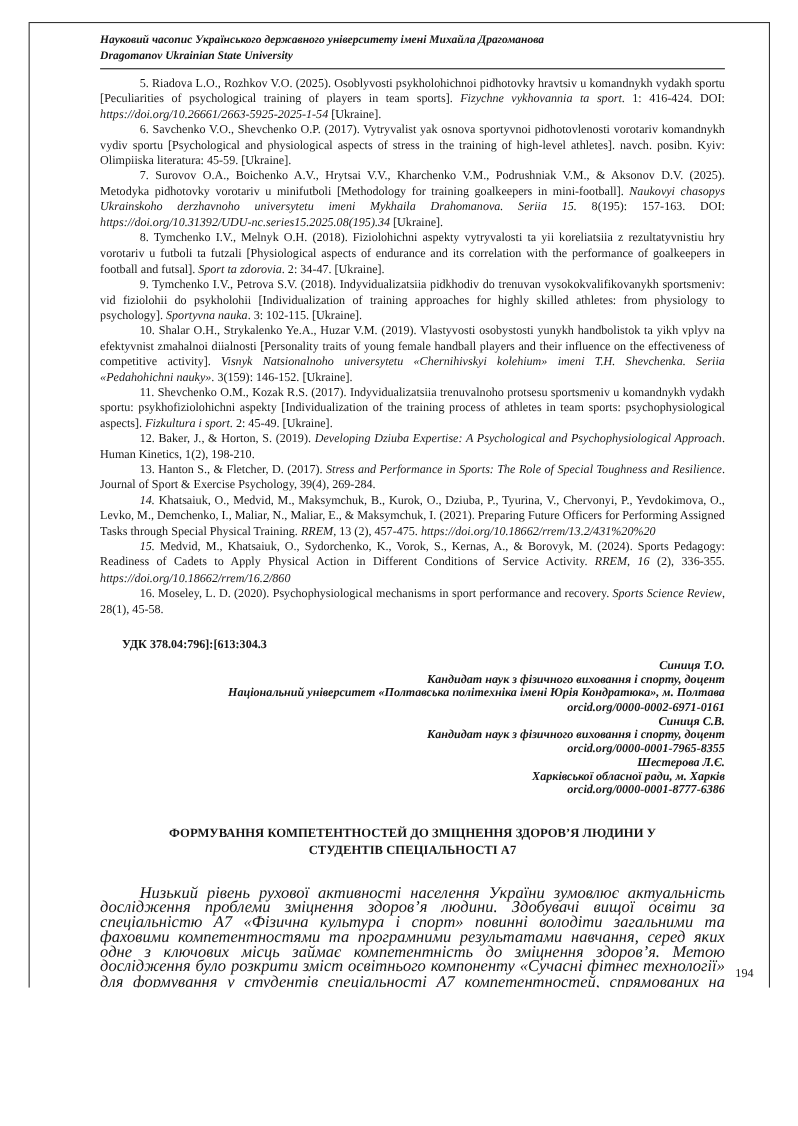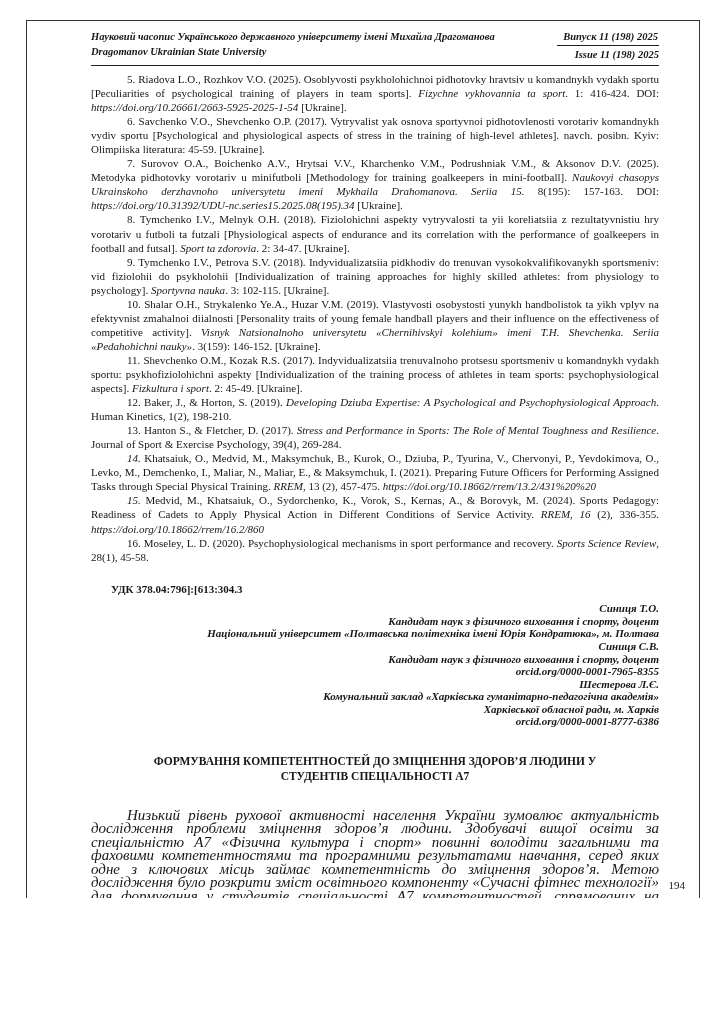--- a/index.html
+++ b/index.html
@@ -105,54 +105,50 @@
 <body>
 
 <div class="page">
   <div class="frame">
 
     <div class="hdr">
       <div class="hdr-left">
         <div>Науковий часопис Українського державного університету імені Михайла Драгоманова</div>
         <div>Dragomanov Ukrainian State University</div>
       </div>
-      <div class="hdr-right">
-        <span class="issue-uk">Випуск 11 (198) 2025</span>
-        <span class="issue-en">Issue 11 (198) 2025</span>
-      </div>
     </div>
 
     <div class="refs">
         <p class="ref"><span>5. Riadova L.O., Rozhkov V.O. (2025). Osoblyvosti psykholohichnoi pidhotovky hravtsiv u komandnykh vydakh sportu [Peculiarities of psychological training of players in team sports]. </span><span class="it">Fizychne vykhovannia ta sport</span><span>. 1: 416-424. DOI: </span><span class="it">https://doi.org/10.26661/2663-5925-2025-1-54</span><span> [Ukraine].</span></p>
         <p class="ref"><span>6. Savchenko V.O., Shevchenko O.P. (2017). Vytryvalist yak osnova sportyvnoi pidhotovlenosti vorotariv komandnykh vydiv sportu [Psychological and physiological aspects of stress in the training of high-level athletes]. navch. posibn. Kyiv: Olimpiiska literatura: 45-59. [Ukraine].</span></p>
         <p class="ref"><span>7. Surovov O.A., Boichenko A.V., Hrytsai V.V., Kharchenko V.M., Podrushniak V.M., &amp; Aksonov D.V. (2025). Metodyka pidhotovky vorotariv u minifutboli [Methodology for training goalkeepers in mini-football]. </span><span class="it">Naukovyi chasopys Ukrainskoho derzhavnoho universytetu imeni Mykhaila Drahomanova. Seriia 15.</span><span> 8(195): 157-163. DOI: </span><span class="it">https://doi.org/10.31392/UDU-nc.series15.2025.08(195).34</span><span> [Ukraine].</span></p>
         <p class="ref"><span>8. Tymchenko I.V., Melnyk O.H. (2018). Fiziolohichni aspekty vytryvalosti ta yii koreliatsiia z rezultatyvnistiu hry vorotariv u futboli ta futzali [Physiological aspects of endurance and its correlation with the performance of goalkeepers in football and futsal]. </span><span class="it">Sport ta zdorovia</span><span>. 2: 34-47. [Ukraine].</span></p>
         <p class="ref"><span>9. Tymchenko I.V., Petrova S.V. (2018). Indyvidualizatsiia pidkhodiv do trenuvan vysokokvalifikovanykh sportsmeniv: vid fiziolohii do psykholohii [Individualization of training approaches for highly skilled athletes: from physiology to psychology]. </span><span class="it">Sportyvna nauka</span><span>. 3: 102-115. [Ukraine].</span></p>
         <p class="ref"><span>10. Shalar O.H., Strykalenko Ye.A., Huzar V.M. (2019). Vlastyvosti osobystosti yunykh handbolistok ta yikh vplyv na efektyvnist zmahalnoi diialnosti [Personality traits of young female handball players and their influence on the effectiveness of competitive activity]. </span><span class="it">Visnyk Natsionalnoho universytetu «Chernihivskyi kolehium» imeni T.H. Shevchenka. Seriia «Pedahohichni nauky»</span><span>. 3(159): 146-152. [Ukraine].</span></p>
         <p class="ref"><span>11. Shevchenko O.M., Kozak R.S. (2017). Indyvidualizatsiia trenuvalnoho protsesu sportsmeniv u komandnykh vydakh sportu: psykhofiziolohichni aspekty [Individualization of the training process of athletes in team sports: psychophysiological aspects]. </span><span class="it">Fizkultura i sport</span><span>. 2: 45-49. [Ukraine].</span></p>
         <p class="ref"><span>12. Baker, J., &amp; Horton, S. (2019). </span><span class="it">Developing Dziuba Expertise: A Psychological and Psychophysiological Approach</span><span>. Human Kinetics, 1(2), 198-210.</span></p>
-        <p class="ref"><span>13. Hanton S., &amp; Fletcher, D. (2017). </span><span class="it">Stress and Performance in Sports: The Role of Mental Toughness and Resilience</span><span>. Journal of Sport &amp; Exercise Psychology, 39(4), 269-284.</span></p>
+        <p class="ref"><span>13. Hanton S., &amp; Fletcher, D. (2017). </span><span class="it">Stress and Performance in Sports: The Role of Special Toughness and Resilience</span><span>. Journal of Sport &amp; Exercise Psychology, 39(4), 269-284.</span></p>
         <p class="ref"><span class="it">14.</span><span> Khatsaiuk, O., Medvid, M., Maksymchuk, B., Kurok, O., Dziuba, P., Tyurina, V., Chervonyi, P., Yevdokimova, O., Levko, M., Demchenko, I., Maliar, N., Maliar, E., &amp; Maksymchuk, I. (2021). Preparing Future Officers for Performing Assigned Tasks through Special Physical Training. </span><span class="it">RREM</span><span>, 13 (2), 457-475. </span><span class="it">https://doi.org/10.18662/rrem/13.2/431%20%20</span></p>
         <p class="ref"><span class="it">15.</span><span> Medvid, M., Khatsaiuk, O., Sydorchenko, K., Vorok, S., Kernas, A., &amp; Borovyk, M. (2024). Sports Pedagogy: Readiness of Cadets to Apply Physical Action in Different Conditions of Service Activity. </span><span class="it">RREM, 16</span><span> (2), 336-355. </span><span class="it">https://doi.org/10.18662/rrem/16.2/860</span></p>
         <p class="ref"><span>16. Moseley, L. D. (2020). Psychophysiological mechanisms in sport performance and recovery. </span><span class="it">Sports Science Review</span><span>, 28(1), 45-58.</span></p>
       </div>
 
     <div class="doi-block">
       <div>УДК 378.04:796]:[613:304.3</div>
     </div>
 
     <div class="authors">
         <div class="author-line">Синиця Т.О.</div>
         <div class="author-line">Кандидат наук з фізичного виховання і спорту, доцент</div>
         <div class="author-line">Національний університет «Полтавська політехніка імені Юрія Кондратюка», м. Полтава</div>
+        <div class="author-line">orcid.org/0000-0002-6971-0161</div>
         <div class="author-line">Синиця С.В.</div>
         <div class="author-line">Кандидат наук з фізичного виховання і спорту, доцент</div>
         <div class="author-line">orcid.org/0000-0001-7965-8355</div>
         <div class="author-line">Шестерова Л.Є.</div>
-        <div class="author-line">Комунальний заклад «Харківська гуманітарно-педагогічна академія»</div>
         <div class="author-line">Харківської обласної ради, м. Харків</div>
         <div class="author-line">orcid.org/0000-0001-8777-6386</div>
       </div>
 
     <div class="title">ФОРМУВАННЯ КОМПЕТЕНТНОСТЕЙ ДО ЗМІЦНЕННЯ ЗДОРОВ’Я ЛЮДИНИ У СТУДЕНТІВ СПЕЦІАЛЬНОСТІ А7</div>
 
     <p class="abstract">Низький рівень рухової активності населення України зумовлює актуальність дослідження проблеми зміцнення здоров’я людини. Здобувачі вищої освіти за спеціальністю А7 «Фізична культура і спорт» повинні володіти загальними та фаховими компетентностями та програмними результатами навчання, серед яких одне з ключових місць займає компетентність до зміцнення здоров’я. Метою дослідження було розкрити зміст освітнього компоненту «Сучасні фітнес технології» для формування у студентів спеціальності А7 компетентностей, спрямованих на зміцнення здоров’я людини. Методи дослідження: теоретичний аналіз і узагальнення даних науково-методичної літератури, робочої навчальної програми та нормативно-правових документів. Дослідження проводилося на базі Національного університету «Полтавська політехніка імені Юрія Кондратюка». В ході його</p>
 
   </div>
 

